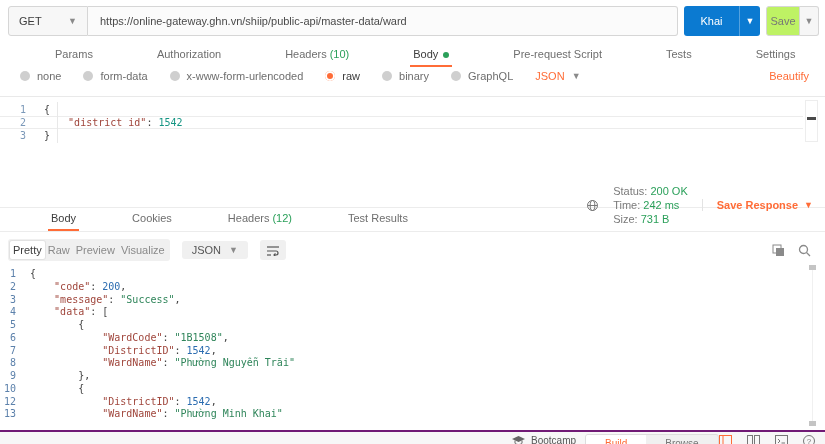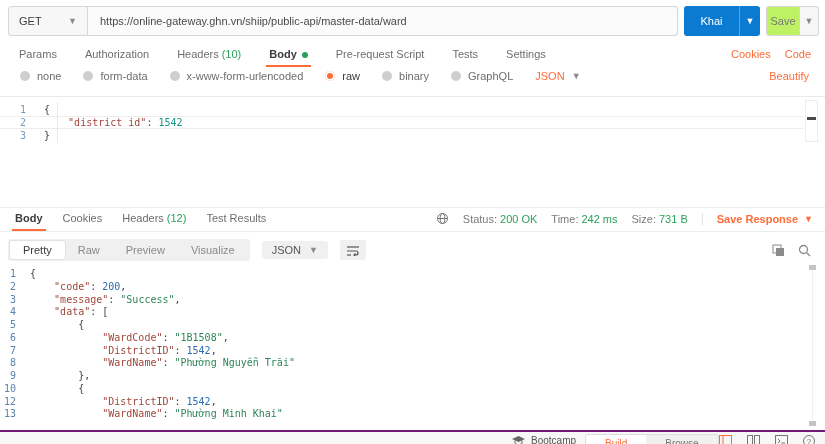--- a/index.html
+++ b/index.html
@@ -18,22 +18,22 @@
   .send-main { width:55px; background:#0b7ad1; color:#fff; border:none; border-radius:3px 0 0 3px; font-size:11px; cursor:pointer; font-family:inherit; }
   .send-caret { width:21px; background:#0b7ad1; color:#fff; border:none; border-left:1px solid rgba(255,255,255,.3);
                 border-radius:0 3px 3px 0; font-size:9px; cursor:pointer; }
   .save-main { width:34px; background:#bef264; color:#777; border:1px solid #d6d6d6; border-radius:3px 0 0 3px; font-size:11px; cursor:pointer; font-family:inherit; }
   .save-caret { width:19px; background:#f6f6f6; color:#8a8a8a; border:1px solid #d6d6d6; border-left:none;
                 border-radius:0 3px 3px 0; font-size:9px; cursor:pointer; }
 
   
   .req-tabs { position:absolute; top:44px; left:0; width:825px; height:23px; display:flex; align-items:flex-end;
               padding-left:18px; gap:26px; }
-  .tab { position:relative; color:#6e6e6e; padding:3px 1px 7px; cursor:pointer; white-space:nowrap; }
-  .tab.active { color:#3c3c3c;font-weight:bold; }
+  .tab { position:relative; color:#6e6e6e; padding:3px 1px 7px; cursor:pointer; white-space:nowrap;margin-left:36px; }
+  .tab.active { color:#3c3c3c; }
   .tab.active::after { content:""; position:absolute; left:-2px; right:-2px; bottom:0; height:2px; background:#ff6c37; }
   .tab .count { color:#2ba05a; margin-left:3px; }
   .tab .dot { display:inline-block; width:6px; height:6px; border-radius:50%; background:#2ba05a; margin-left:5px; }
   .tabs-spacer { flex:1; }
   .top-links { display:flex; gap:14px; padding:3px 14px 7px 0; }
   .link { color:#ff6c37; cursor:pointer; }
 
   
   .mode-row { position:absolute; top:70px; left:0; width:825px; height:24px; display:flex; align-items:flex-start;
               padding-left:20px; gap:22px; }
@@ -64,21 +64,21 @@
   .resp-meta { display:flex; align-items:center; gap:14px; padding:0 12px 6px 0; }
   .stat { color:#7a7a7a; white-space:nowrap; }
   .stat b { color:#2ba05a; font-weight:normal; margin-left:3px; }
   .save-resp { display:flex; align-items:center; gap:6px; color:#ff6c37; font-weight:bold; cursor:pointer;
                border-left:1px solid #e3e3e3; padding-left:14px; }
   .caret-o { color:#ff6c37; font-size:9px; }
 
   
   .resp-toolbar { position:absolute; top:238px; left:0; width:825px; height:24px; display:flex; align-items:center; padding-left:8px; }
   .seg-group { display:flex; background:#f0f0f0; border-radius:3px; padding:2px; }
-  .seg { padding:3px 13px; color:#8a8a8a; cursor:pointer; border-radius:2px; }
+  .seg { padding:3px 3px; color:#8a8a8a; cursor:pointer; border-radius:2px; }
   .seg.active { background:#fff; color:#3c3c3c; box-shadow:0 0 0 1px #e2e2e2; }
   .json-dd { margin-left:12px; background:#f0f0f0; border-radius:3px; padding:3px 10px; color:#555;
              display:flex; align-items:center; gap:8px; cursor:pointer; }
   .wrap-btn { margin-left:12px; background:#f0f0f0; border-radius:3px; width:26px; height:20px;
               display:flex; align-items:center; justify-content:center; cursor:pointer; }
   .toolbar-spacer { flex:1; }
   .tool-icons { display:flex; gap:13px; padding-right:14px; }
   .icon-btn { cursor:pointer; display:flex; align-items:center; }
 
   
@@ -202,21 +202,21 @@
     </div>
   <div class="tabs-spacer"></div>
   <div class="resp-meta">
     <span class="icon-btn">
       <svg width="13" height="13" viewBox="0 0 13 13" fill="none" stroke="#777" stroke-width="1">
         <circle cx="6.5" cy="6.5" r="5"></circle>
           <ellipse cx="6.5" cy="6.5" rx="2.3" ry="5"></ellipse>
           <path d="M1.5 6.5h10"></path>
       </svg>
     </span>
-    <span id="stats-list" style="display:flex;gap:14px;">
+    <span id="stats-list" style="display:flex;gap:2px;flex-direction:column;">
         <span class="stat">Status:<b>200 OK</b></span>
         <span class="stat">Time:<b>242 ms</b></span>
         <span class="stat">Size:<b>731 B</b></span>
       </span>
     <span class="save-resp">
       <span>Save Response</span>
       <span class="caret-o">▼</span>
     </span>
   </div>
 </div>

